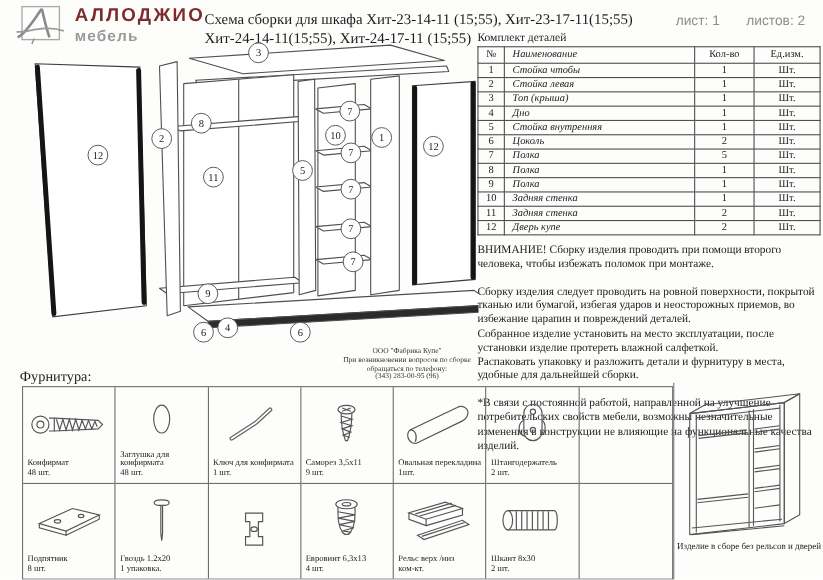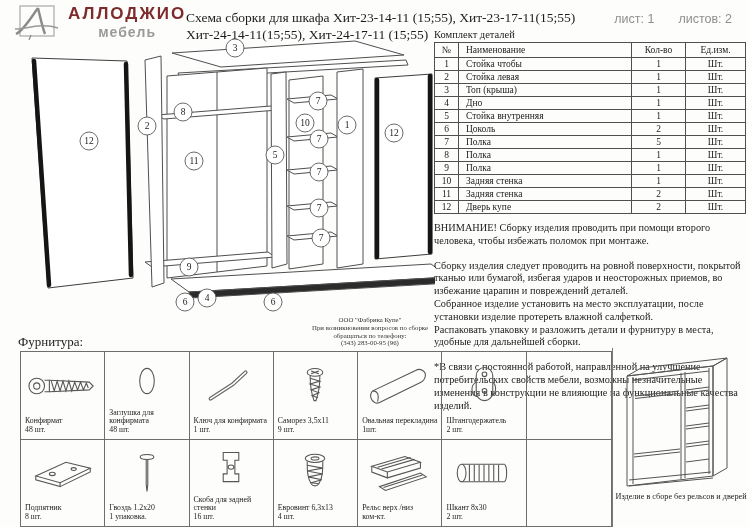--- a/index.html
+++ b/index.html
@@ -5,38 +5,38 @@
   * { margin:0; padding:0; box-sizing:border-box; }
   html,body { background:#ffffff; }
   .page { position:relative; width:748px; height:527px; background:#fdfdfc;
           font-family:"Liberation Serif", serif; color:#1c1c1c; overflow:hidden; }
 
   
   .logo { position:absolute; left:14px; top:4px; display:flex; gap:8px; align-items:flex-start; }
   .brand { font-family:"Liberation Sans", sans-serif; font-weight:bold; font-size:17px;
            letter-spacing:2px; color:#7d2b2b; }
   .brand-sub { font-family:"Liberation Sans", sans-serif; font-weight:bold; font-size:14px;
-           letter-spacing:1px; color:#9a9a9a; text-align:center; margin-top:0px; }
+           letter-spacing:1px; color:#9a9a9a; margin-top:0px; }
   .title { position:absolute; left:186px; top:9px; font-size:13.5px; line-height:17px; white-space:nowrap; }
   .sheet-info { position:absolute; right:16px; top:12px; font-family:"Liberation Sans", sans-serif;
            font-size:12.5px; color:#8e8e8e; display:flex; gap:24px; }
 
   
   .diagram { position:absolute; left:25px; top:38px; }
   .factory-note { position:absolute; left:296px; top:316px; width:148px; text-align:center;
            font-size:6.8px; line-height:7.8px; color:#333; }
 
   
   .parts { position:absolute; left:434px; top:29px; width:311px; }
   .parts-title { font-size:10.5px; margin-bottom:2px; }
   table.parts-table { border-collapse:collapse; width:100%; table-layout:fixed; }
   .parts-table th, .parts-table td { border:1px solid #4f4f4f; font-size:9.5px; font-weight:normal;
            text-align:center; height:13px; padding:0 2px; overflow:hidden; white-space:nowrap; }
   .parts-table th { height:15px; }
-  .parts-table th:nth-child(2), .parts-table td:nth-child(2) { text-align:left; padding-left:7px; }
+  .parts-table th:nth-child(2), .parts-table td:nth-child(2) { text-align:left; padding-left:7px;font-style:italic; }
 
   
   .notes { position:absolute; left:434px; top:222px; width:313px; font-size:10.3px; line-height:12.8px; }
   .notes .block { margin-bottom:12px; }
 
   
   .hw-title { position:absolute; left:18px; top:334px; font-size:13px; }
   .hw-grid { position:absolute; left:20px; top:351px; width:592px;
            display:grid; grid-template-columns:repeat(7, 1fr); grid-template-rows:88px 86px;
            border:1px solid #6e6e6e; }
@@ -439,24 +439,20 @@
         </div>
       </div>
       <div class="hw-cell">
         <div class="hw-img">
           <svg viewBox="0 0 74 44" width="72" height="44">
             <g fill="none" stroke="#555" stroke-width="1.1">
               <path d="M29,5 L45,5 L45,13 L41,13 L41,27 L45,27 L45,35 L29,35 L29,27 L33,27 L33,13 L29,13 Z"></path>
               <ellipse cx="37" cy="20" rx="3" ry="2.2"></ellipse>
             </g>
           </svg>
-        </div>
-        <div class="hw-label">
-          <div>Скоба для задней стенки</div>
-          <div>16 шт.</div>
         </div>
       </div>
       <div class="hw-cell">
         <div class="hw-img">
           <svg viewBox="0 0 74 44" width="72" height="44">
             <g fill="none" stroke="#555" stroke-width="1.1">
               <ellipse cx="37" cy="7" rx="10" ry="4.2"></ellipse>
               <ellipse cx="37" cy="7" rx="4" ry="1.6"></ellipse>
               <path d="M29,10 C29,20 29,26 33,33 C35,36 39,36 41,33 C45,26 45,20 45,10"></path>
               <polyline points="29,14 45,17 29,20 45,23 30,26 44,29 33,32 41,33"></polyline>

